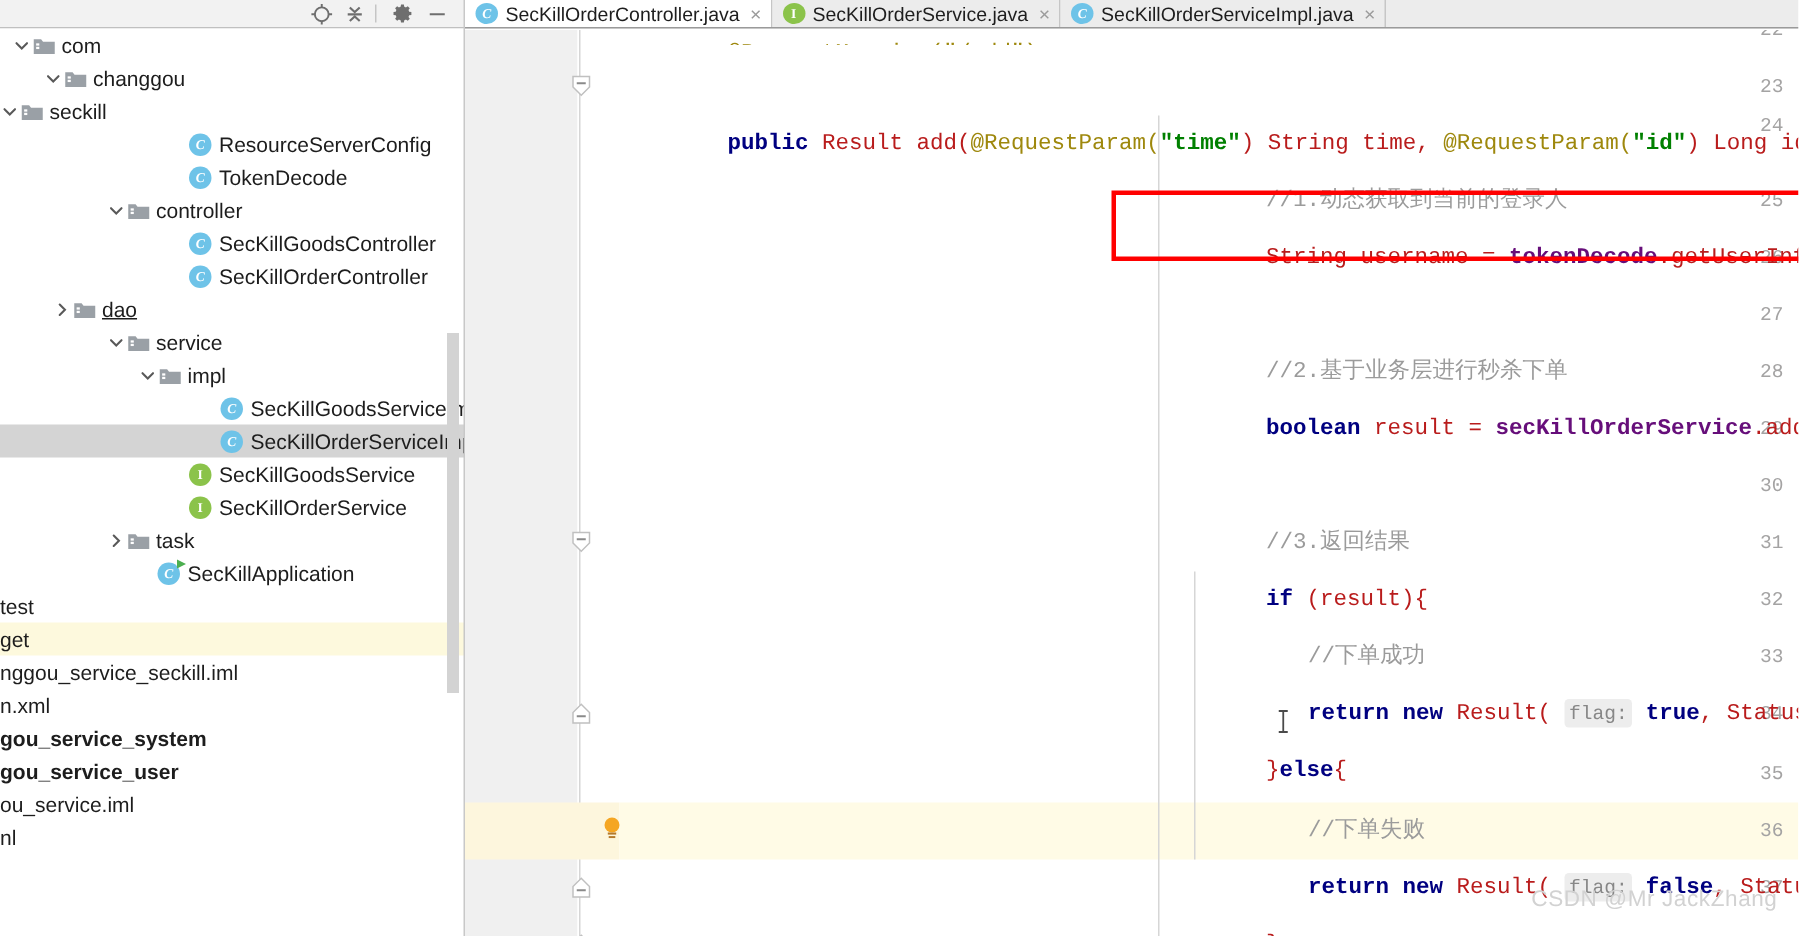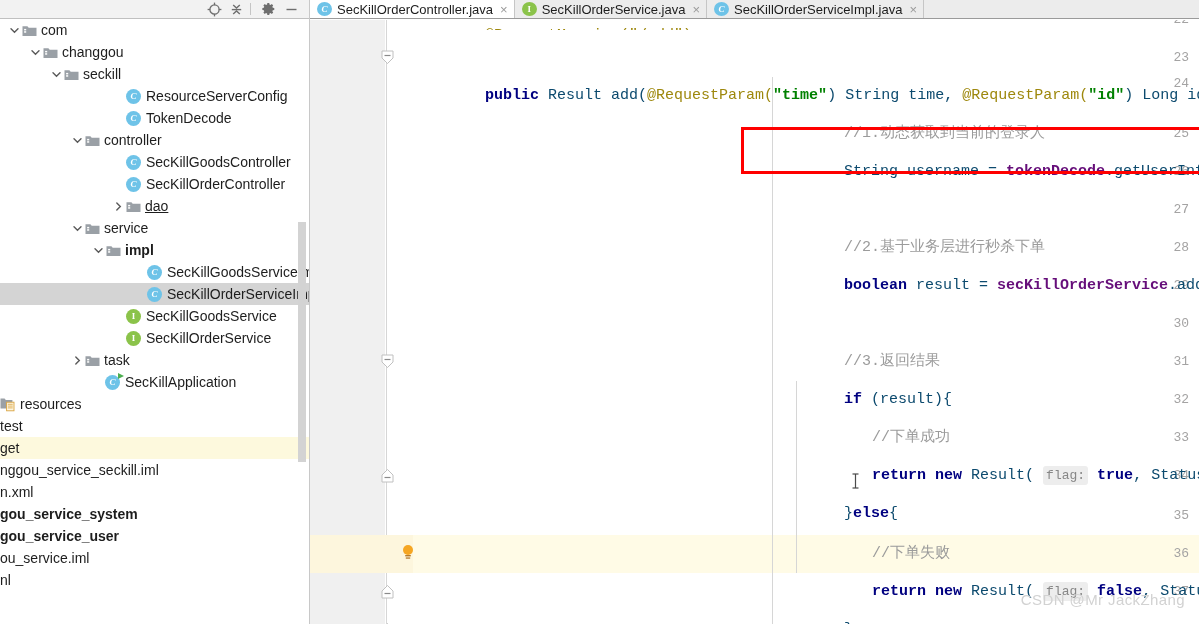--- a/index.html
+++ b/index.html
@@ -140,21 +140,21 @@
   }
   .kw{color:#000080;font-weight:bold;}
   .anno{color:#9e880d;margin-top:20px;}
   .str{color:#008000;font-weight:bold;}
   .cmt{color:#9b9b9b;}
   .fld{color:#660e7a;font-weight:bold;}
   .hintp{
     background:#ededed;color:#878787;border-radius:3px;
     padding:2px 3px;font-size:13px;font-style:normal;
   }
-  .plain{color:#0c4a6e;}
+  .plain{color:#b91c1c;}
 
   
   .indent-guide{
     position:absolute;width:1px;background:#d6d6d6;
   }
 
   
   #red-box{
     position:absolute;left:431px;top:107px;width:619px;height:47px;
     border:3px solid #ff0000;box-sizing:border-box;pointer-events:none;
@@ -242,21 +242,21 @@
           </span>
           <span class="folder">
             <svg width="15" height="13" viewBox="0 0 15 13">
               <path d="M0.5 2.2 H5.4 L6.7 3.8 H14.5 V12 H0.5 Z" fill="#9aa0a6"></path>
               <rect x="2.1" y="4.9" width="2.1" height="1.5" fill="#ffffff"></rect>
               <rect x="2.1" y="7.2" width="2.1" height="1.5" fill="#ffffff"></rect>
             </svg>
           </span>
           <span class="lbl">changgou</span>
         </div>
-        <div class="tree-row" style="padding-left: 50px;">
+        <div class="tree-row" style="">
           <span class="arrow">
             <svg width="11" height="11" viewBox="0 0 11 11">
               <path d="M2 3.8 L5.5 7.3 L9 3.8" fill="none" stroke="#5a5a5a" stroke-width="1.4" stroke-linecap="round"></path>
             </svg>
           </span>
           <span class="folder">
             <svg width="15" height="13" viewBox="0 0 15 13">
               <path d="M0.5 2.2 H5.4 L6.7 3.8 H14.5 V12 H0.5 Z" fill="#9aa0a6"></path>
               <rect x="2.1" y="4.9" width="2.1" height="1.5" fill="#ffffff"></rect>
               <rect x="2.1" y="7.2" width="2.1" height="1.5" fill="#ffffff"></rect>
@@ -292,21 +292,21 @@
         <div class="tree-row" style="padding-left: 113px;">
           <span class="arrow"></span>
           <span class="cls-ic">C</span>
           <span class="lbl">SecKillGoodsController</span>
         </div>
         <div class="tree-row" style="padding-left: 113px;">
           <span class="arrow"></span>
           <span class="cls-ic">C</span>
           <span class="lbl">SecKillOrderController</span>
         </div>
-        <div class="tree-row" style="padding-left: 112px; text-decoration: underline;">
+        <div class="tree-row" style="padding-left: 35px; text-decoration: underline;">
           <span class="arrow">
             <svg width="11" height="11" viewBox="0 0 11 11">
               <path d="M3.8 2 L7.3 5.5 L3.8 9" fill="none" stroke="#5a5a5a" stroke-width="1.4" stroke-linecap="round"></path>
             </svg>
           </span>
           <span class="folder">
             <svg width="15" height="13" viewBox="0 0 15 13">
               <path d="M0.5 2.2 H5.4 L6.7 3.8 H14.5 V12 H0.5 Z" fill="#9aa0a6"></path>
               <rect x="2.1" y="4.9" width="2.1" height="1.5" fill="#ffffff"></rect>
               <rect x="2.1" y="7.2" width="2.1" height="1.5" fill="#ffffff"></rect>
@@ -322,21 +322,21 @@
           </span>
           <span class="folder">
             <svg width="15" height="13" viewBox="0 0 15 13">
               <path d="M0.5 2.2 H5.4 L6.7 3.8 H14.5 V12 H0.5 Z" fill="#9aa0a6"></path>
               <rect x="2.1" y="4.9" width="2.1" height="1.5" fill="#ffffff"></rect>
               <rect x="2.1" y="7.2" width="2.1" height="1.5" fill="#ffffff"></rect>
             </svg>
           </span>
           <span class="lbl">service</span>
         </div>
-        <div class="tree-row" style="padding-left: 92px; font-weight: bold;">
+        <div class="tree-row" style="padding-left: 92px;">
           <span class="arrow">
             <svg width="11" height="11" viewBox="0 0 11 11">
               <path d="M2 3.8 L5.5 7.3 L9 3.8" fill="none" stroke="#5a5a5a" stroke-width="1.4" stroke-linecap="round"></path>
             </svg>
           </span>
           <span class="folder">
             <svg width="15" height="13" viewBox="0 0 15 13">
               <path d="M0.5 2.2 H5.4 L6.7 3.8 H14.5 V12 H0.5 Z" fill="#9aa0a6"></path>
               <rect x="2.1" y="4.9" width="2.1" height="1.5" fill="#ffffff"></rect>
               <rect x="2.1" y="7.2" width="2.1" height="1.5" fill="#ffffff"></rect>
@@ -376,32 +376,20 @@
               <rect x="2.1" y="4.9" width="2.1" height="1.5" fill="#ffffff"></rect>
               <rect x="2.1" y="7.2" width="2.1" height="1.5" fill="#ffffff"></rect>
             </svg>
           </span>
           <span class="lbl">task</span>
         </div>
         <div class="tree-row" style="padding-left: 92px;">
           <span class="arrow"></span>
           <span class="cls-ic app">C</span>
           <span class="lbl">SecKillApplication</span>
-        </div>
-        <div class="tree-row" style="padding-left: 0px;">
-          <span class="res-ic">
-            <svg width="17" height="15" viewBox="0 0 17 15">
-              <path d="M0.5 1.6 H4.6 L5.8 3.1 H12.4 V11.4 H0.5 Z" fill="#9aa0a6"></path>
-              <rect x="6.6" y="5.2" width="7.4" height="8.6" fill="#fdf5e0" stroke="#d9a441" stroke-width="0.9"></rect>
-              <line x1="7.9" y1="7.3" x2="12.7" y2="7.3" stroke="#d9a441" stroke-width="0.8"></line>
-              <line x1="7.9" y1="9.1" x2="12.7" y2="9.1" stroke="#d9a441" stroke-width="0.8"></line>
-              <line x1="7.9" y1="10.9" x2="12.7" y2="10.9" stroke="#d9a441" stroke-width="0.8"></line>
-            </svg>
-          </span>
-          <span class="lbl">resources</span>
         </div>
         <div class="tree-row">
           <span class="lbl">test</span>
         </div>
         <div class="tree-row hl">
           <span class="lbl">get</span>
         </div>
         <div class="tree-row">
           <span class="lbl">nggou_service_seckill.iml</span>
         </div>

